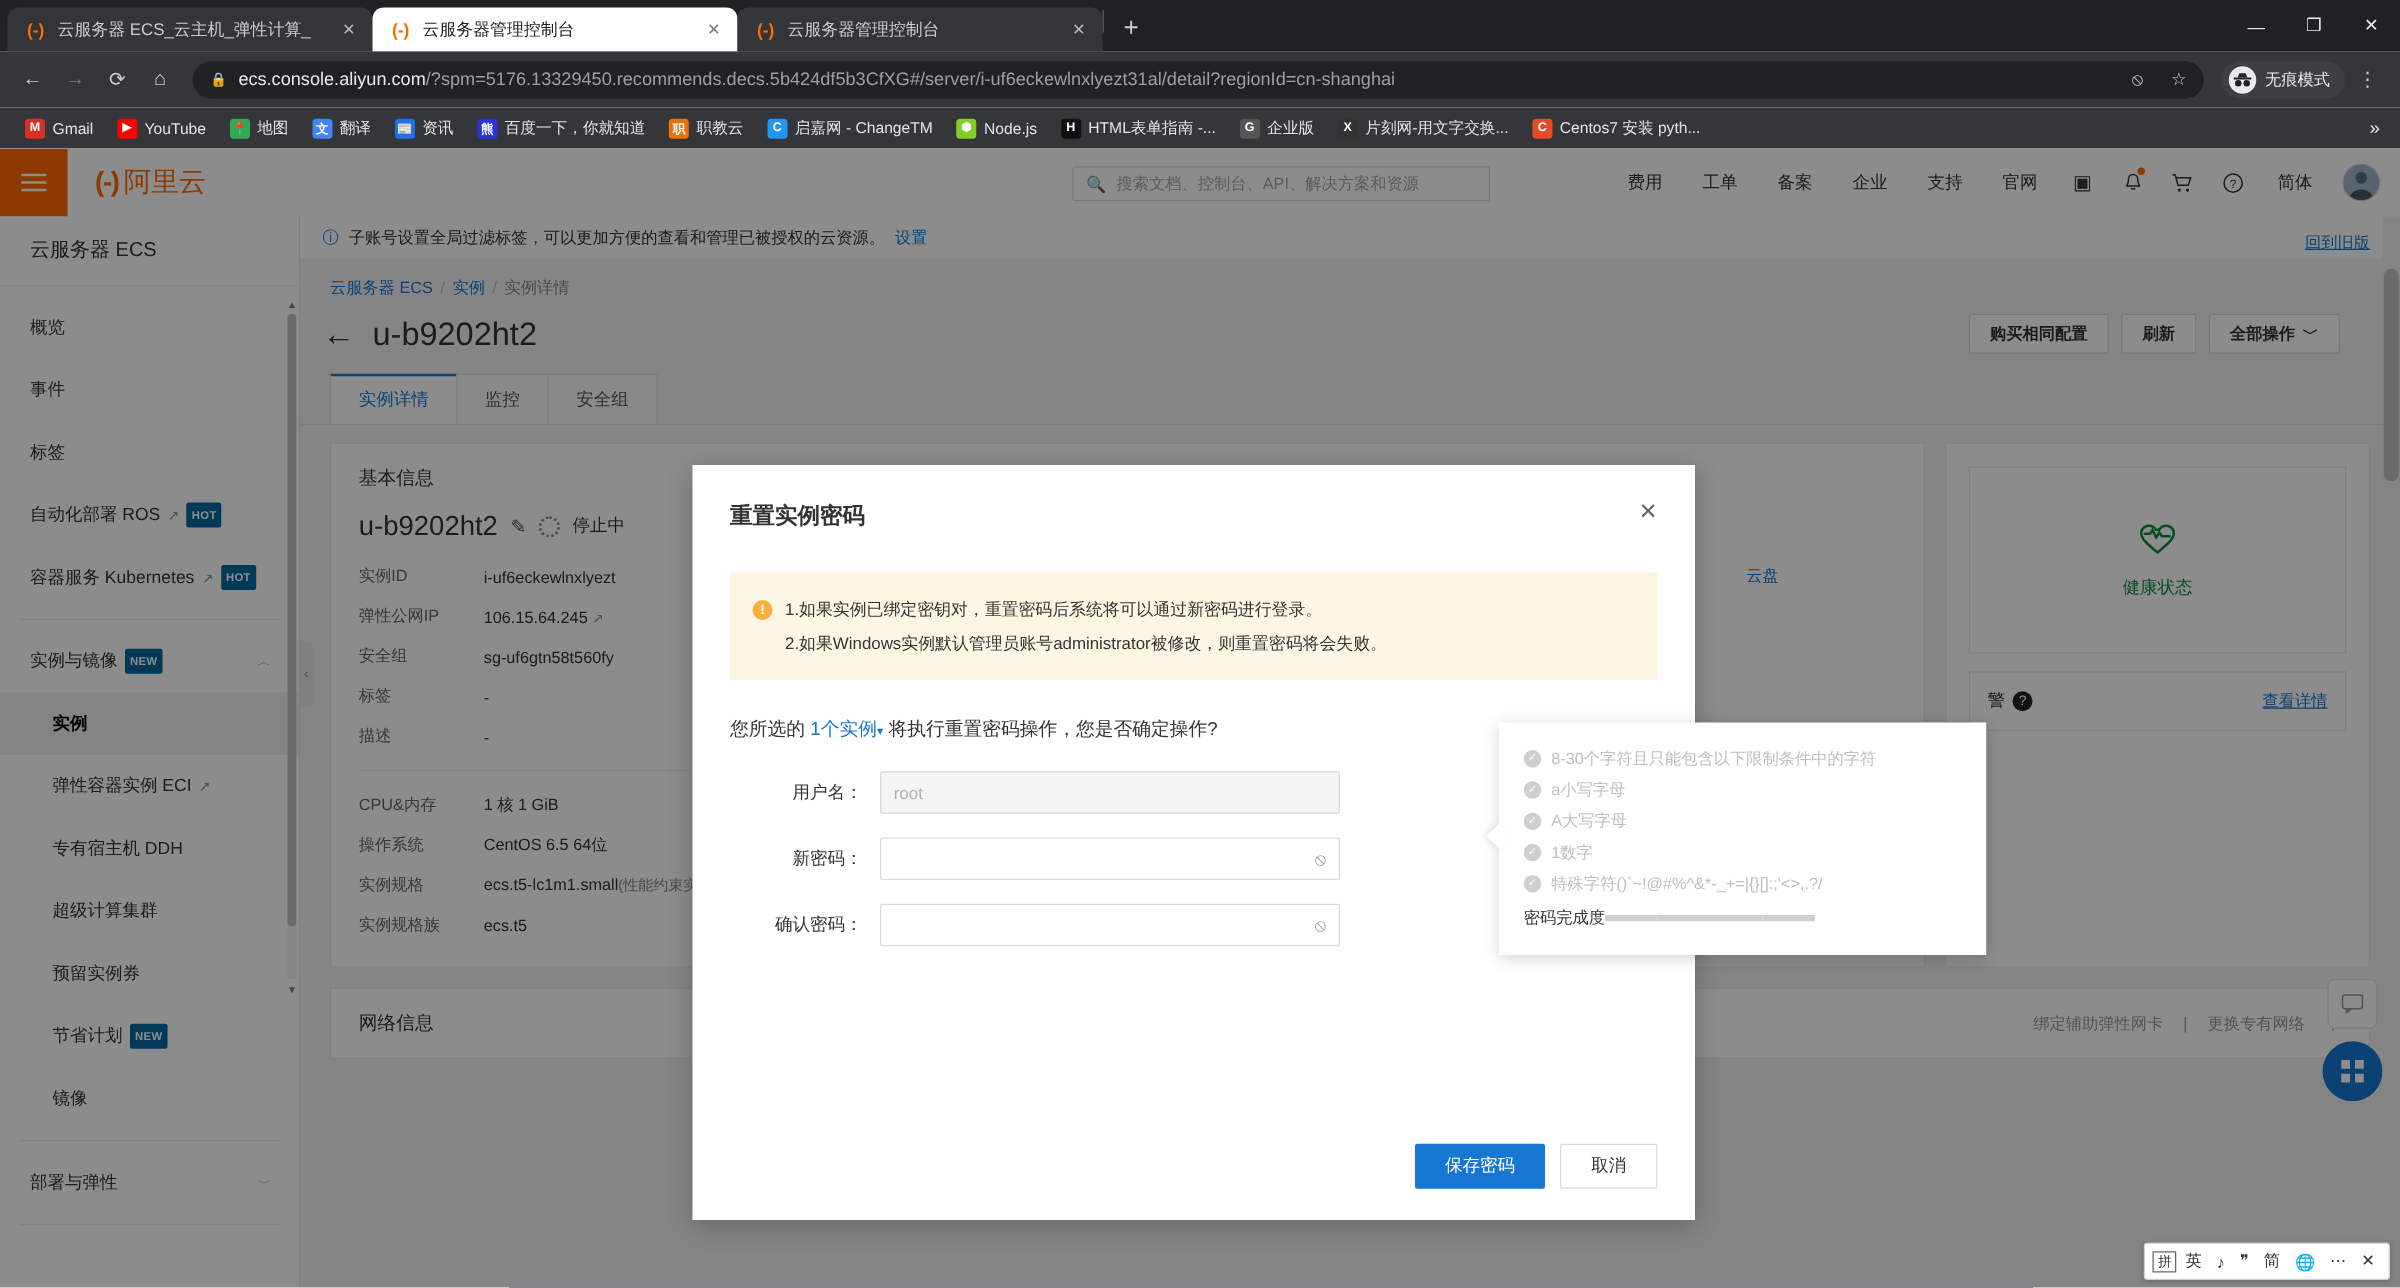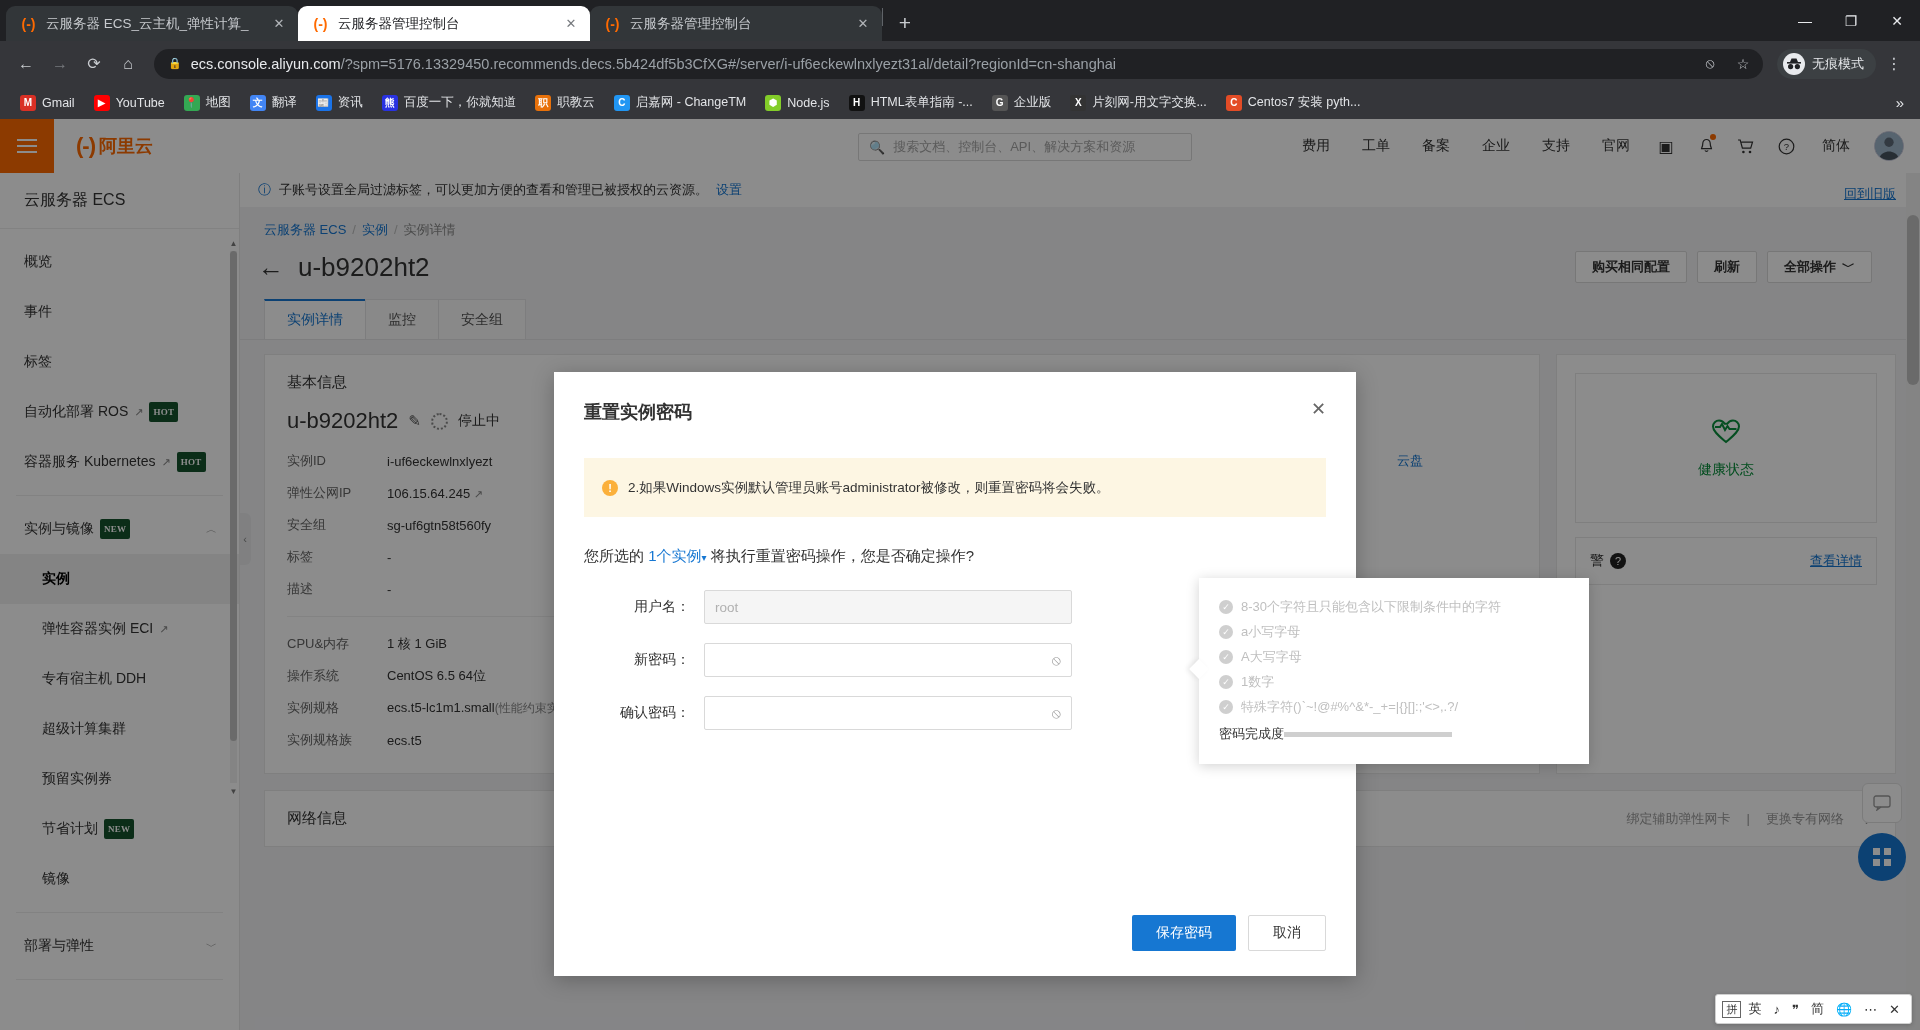--- a/index.html
+++ b/index.html
@@ -63,21 +63,21 @@
 
   
   .app { position:relative; height:911px; background:#fff; overflow:hidden; }
 
   .alihdr { height:54px; background:#fff; display:flex; align-items:center; position:relative; z-index:1;}
   .burger { width:54px;height:54px;background:#ff6a00;display:flex;align-items:center;justify-content:center;
     flex:0 0 54px; }
   .burger i { display:block;width:20px;height:2px;background:#fff;box-shadow:0 -6px 0 #fff,0 6px 0 #fff; }
   .alilogo { padding-left:22px; display:flex; align-items:center; gap:4px; color:#ff6a00; }
   .alilogo .mark { font-size:22px; font-weight:bold; letter-spacing:-1px;}
-  .alilogo .cn { font-size:18px; font-weight:bold; }
+  .alilogo .cn { font-size:22px; font-weight:normal; }
   .searchbox {
     position:absolute; left:858px; top:14px; width:334px; height:28px; border:1px solid #d9d9d9;
     border-radius:2px; display:flex; align-items:center; gap:8px; padding:0 10px; color:#a6a6a6; font-size:13px;
   }
   .hdrnav { position:absolute; right:16px; top:0; height:54px; display:flex; align-items:center; gap:0; }
   .hdrnav a { padding:0 16px; font-size:14px; color:#333; text-decoration:none; white-space:nowrap;}
   .hdrnav .icn { width:40px;height:54px;display:flex;align-items:center;justify-content:center;color:#333;
     font-size:16px; position:relative;}
   .dot { position:absolute;top:15px;right:10px;width:6px;height:6px;border-radius:50%;background:#ff6a00; }
   .avatar { width:30px;height:30px;border-radius:50%;background:#8fa8bd;margin-left:8px;
@@ -88,22 +88,22 @@
   
   .sidebar { width:240px; flex:0 0 240px; background:#fff; border-right:1px solid #e8e8e8;
      position:relative; }
   .sbtitle { height:56px; display:flex; align-items:center; padding-left:24px; font-size:16px; color:#333;
     border-bottom:1px solid #ededed; }
   .sbitems { padding:8px 0 0 0; }
   .sbitem { height:50px; display:flex; align-items:center; padding-left:24px; font-size:14px; color:#333;
     gap:6px; }
   .sbitem.sub { padding-left:42px; }
   .sbitem.selected { background:#f0f0f0; color:#000; font-weight:bold; }
-  .tag { font-size:9px; color:#fff; background:#14532d; padding:4px 4px; border-radius:2px; line-height:12px;
-     font-weight:bold; letter-spacing:.3px;font-family:Liberation Serif, serif;}
+  .tag { font-size:9px; color:#fff; background:#0369a1; padding:4px 4px; border-radius:2px; line-height:12px;
+     font-weight:bold; letter-spacing:.3px;}
   .extlink { font-size:11px; color:#888; }
   .chev { margin-left:auto; margin-right:22px; color:#999; font-size:11px; }
   .sbdiv { height:1px; background:#ededed; margin:8px 16px; }
   .sbscroll { position:absolute; right:2px; top:64px; width:7px; height:560px; }
   .sbscroll .track { position:absolute; top:14px; bottom:14px; left:0; width:7px; background:#f0f0f0;}
   .sbscroll .thumb { position:absolute; top:14px; left:0; width:7px; height:490px; background:#c1c1c1;
     border-radius:4px;}
   .sbscroll .arw { position:absolute; left:0; width:7px; height:12px; color:#7a7a7a; font-size:8px;
     display:flex;align-items:center;justify-content:center;}
 
@@ -639,20 +639,21 @@
 
     <div class="modal">
       <div class="mhdr">
         <span class="mtitle">重置实例密码</span>
         <span class="mclose">✕</span>
       </div>
       <div class="warn">
         <div class="warnrow">
           <span class="warnicon">!</span>
           <span class="warnlines">
+            <div>1.如果实例已绑定密钥对，重置密码后系统将可以通过新密码进行登录。</div>
             <div>2.如果Windows实例默认管理员账号administrator被修改，则重置密码将会失败。</div>
           </span>
         </div>
       </div>
       <div class="qline">
         <span>您所选的</span>
         <b>1个实例</b><span class="caret">▾</span>
         <span>将执行重置密码操作，您是否确定操作?</span>
       </div>
       <div class="form">

